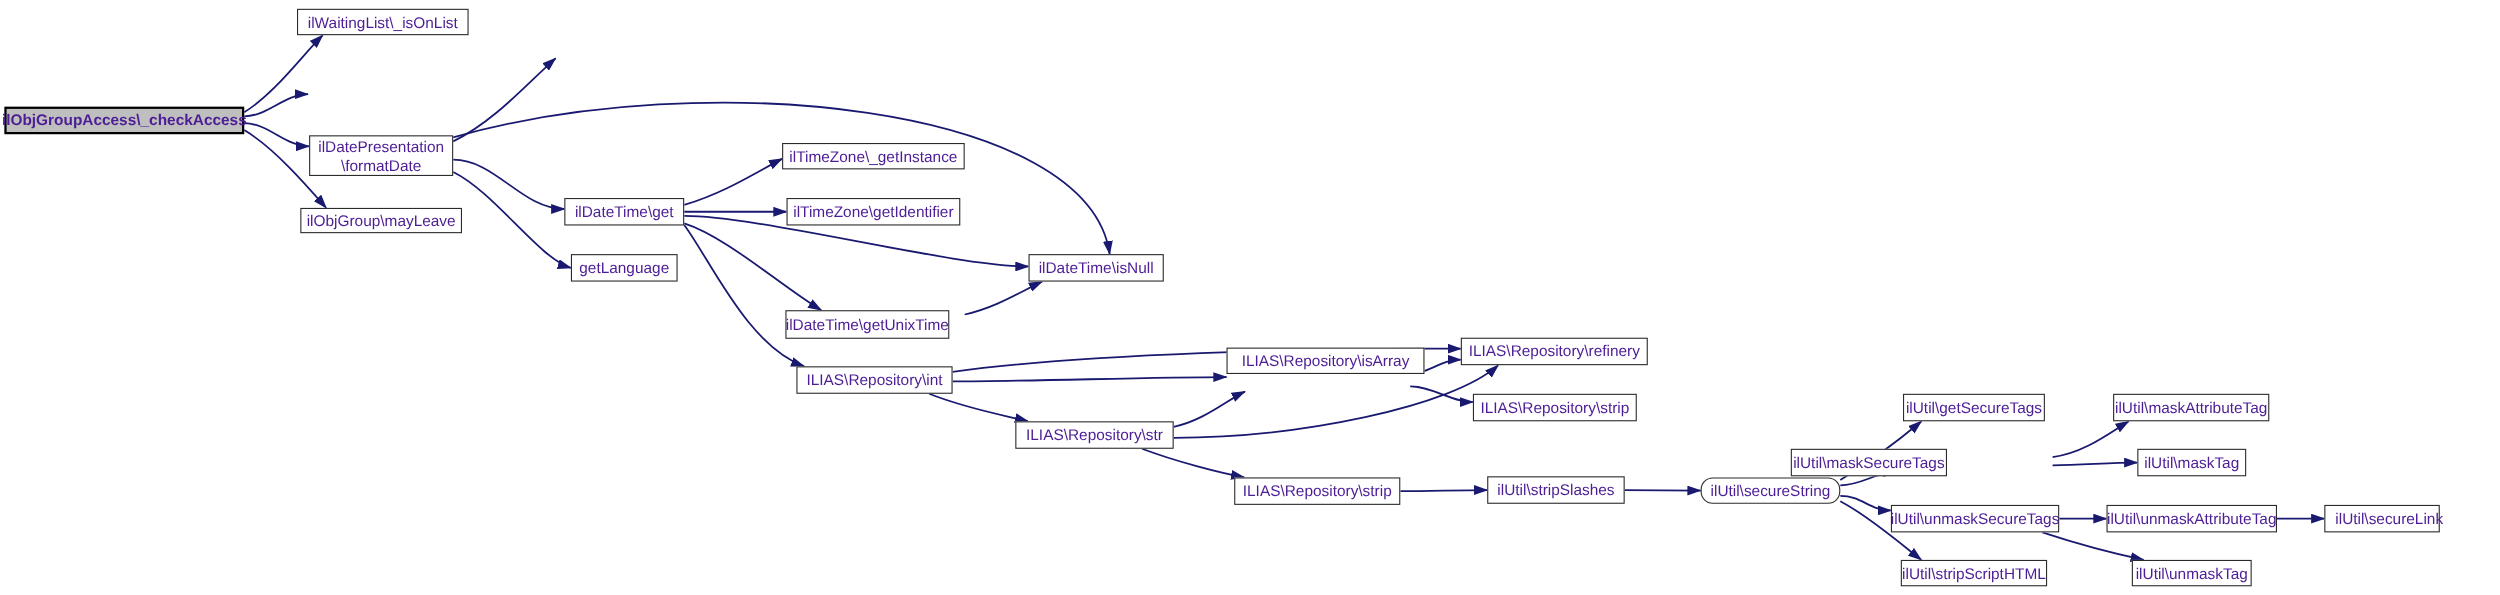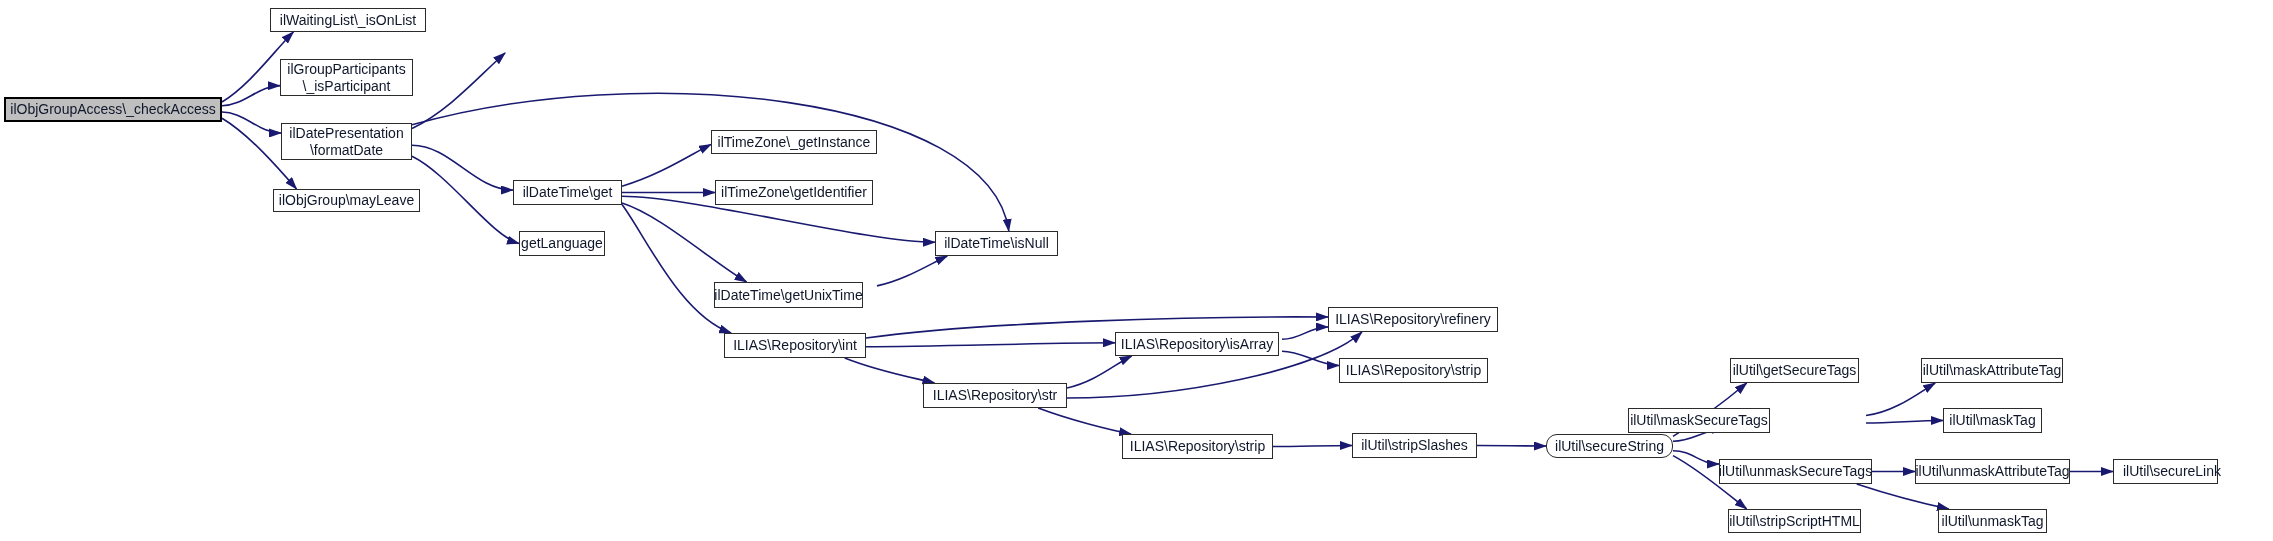--- a/index.html
+++ b/index.html
@@ -10,28 +10,29 @@
     font-family:"Liberation Sans",sans-serif;
     overflow:hidden;
   }
   #edge-layer{position:absolute;left:0;top:0;width:2273px;height:541px;}
   .edge{fill:none;stroke:var(--edge-color,#191970);stroke-width:1.6px;}
   .node{
     position:absolute;box-sizing:border-box;
     background:#ffffff;
     border:1.5px solid var(--node-border,#2b2b2b);
     display:flex;align-items:center;justify-content:center;
-    text-align:center;color:#0f172a;
+    text-align:center;color:#4c1d95;
     font-size:14px;line-height:16.5px;
     cursor:pointer;
   }
   .node span{white-space:pre-line;display:block;}
   .node.hl{
     background:var(--hl-fill,#bfbfbf);
     border:2.2px solid #000000;
+    font-weight:bold;
   }
 </style>
 </head>
 <body>
 
 <div id="graph">
   <svg id="edge-layer" width="2273" height="541" viewBox="0 0 2273 541" xmlns="http://www.w3.org/2000/svg">
     <defs>
       <marker id="arrow" markerWidth="13" markerHeight="9" refX="12" refY="4.5" orient="auto" markerUnits="userSpaceOnUse">
         <path id="arrow-path" d="M0,0 L13,4.5 L0,9 Z" fill="#191970"></path>
@@ -70,56 +71,52 @@
       <path d="M1872,471.5 C1892,471.5 1895,471.5 1915,471.5" class="edge" marker-end="url(#arrow)"></path>
       <path d="M1856.7,484 C1890,495 1930,505 1948.9,509" class="edge" marker-end="url(#arrow)"></path>
       <path d="M2070,471.5 C2090,471.5 2093,471.5 2113,471.5" class="edge" marker-end="url(#arrow)"></path>
     </svg>
 <div class="node hl" style="left: 4px; top: 97px; width: 218px; height: 25px;">
       <span>ilObjGroupAccess\_checkAccess</span>
     </div>
     <div class="node" style="left: 270px; top: 8px; width: 156px; height: 24px;">
       <span>ilWaitingList\_isOnList</span>
     </div>
-    <div class="node" style="left: 280px; top: 59px; width: 133px; height: 37px;">
-      <span>ilGroupParticipants
-\_isParticipant</span>
-    </div>
     <div class="node" style="left: 281px; top: 123px; width: 131px; height: 37px;">
       <span>ilDatePresentation
 \formatDate</span>
     </div>
     <div class="node" style="left: 273px; top: 189px; width: 147px; height: 23px;">
       <span>ilObjGroup\mayLeave</span>
     </div>
     <div class="node" style="left: 513px; top: 180px; width: 109px; height: 25px; text-align: right;">
       <span>ilDateTime\get</span>
     </div>
-    <div class="node" style="left: 519px; top: 231px; width: 86px; height: 25px;">
+    <div class="node" style="left: 519px; top: 231px; width: 97px; height: 25px;">
       <span>getLanguage</span>
     </div>
     <div class="node" style="left: 711px; top: 130px; width: 166px; height: 24px;">
       <span>ilTimeZone\_getInstance</span>
     </div>
     <div class="node" style="left: 715px; top: 180px; width: 158px; height: 25px;">
       <span>ilTimeZone\getIdentifier</span>
     </div>
     <div class="node" style="left: 935px; top: 231px; width: 123px; height: 25px;">
       <span>ilDateTime\isNull</span>
     </div>
     <div class="node" style="left: 714px; top: 282px; width: 149px; height: 26px;">
       <span>ilDateTime\getUnixTime</span>
     </div>
     <div class="node" style="left: 724px; top: 333px; width: 142px; height: 25px;">
       <span>ILIAS\Repository\int</span>
     </div>
     <div class="node" style="left: 923px; top: 383px; width: 144px; height: 25px;">
       <span>ILIAS\Repository\str</span>
     </div>
-    <div class="node" style="left: 1115px; top: 332px; width: 164px; height: 24px;">
+    <div class="node" style="left: 1115px; top: 316px; width: 180px; height: 24px;">
       <span>ILIAS\Repository\isArray</span>
     </div>
     <div class="node" style="left: 1122px; top: 434px; width: 151px; height: 25px;">
       <span>ILIAS\Repository\strip</span>
     </div>
     <div class="node" style="left: 1328px; top: 307px; width: 170px; height: 25px;">
       <span>ILIAS\Repository\refinery</span>
     </div>
     <div class="node" style="left: 1339px; top: 358px; width: 149px; height: 25px;">
       <span>ILIAS\Repository\strip</span>

